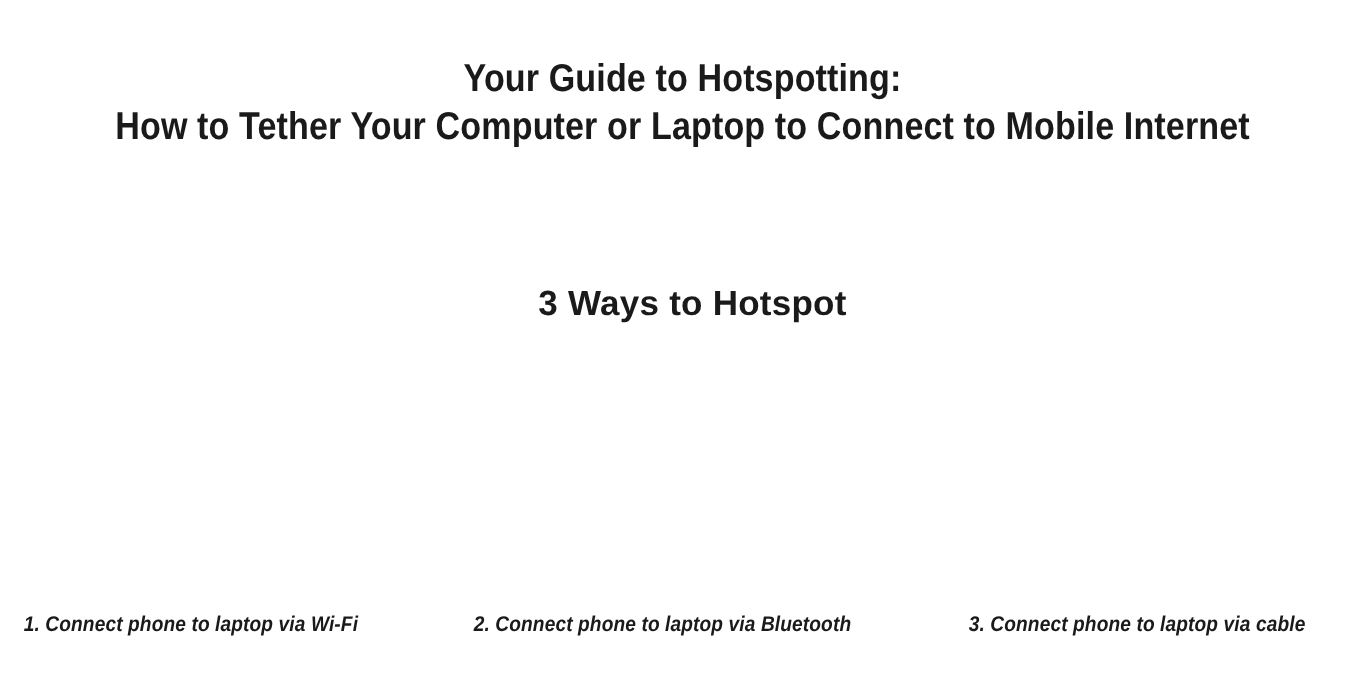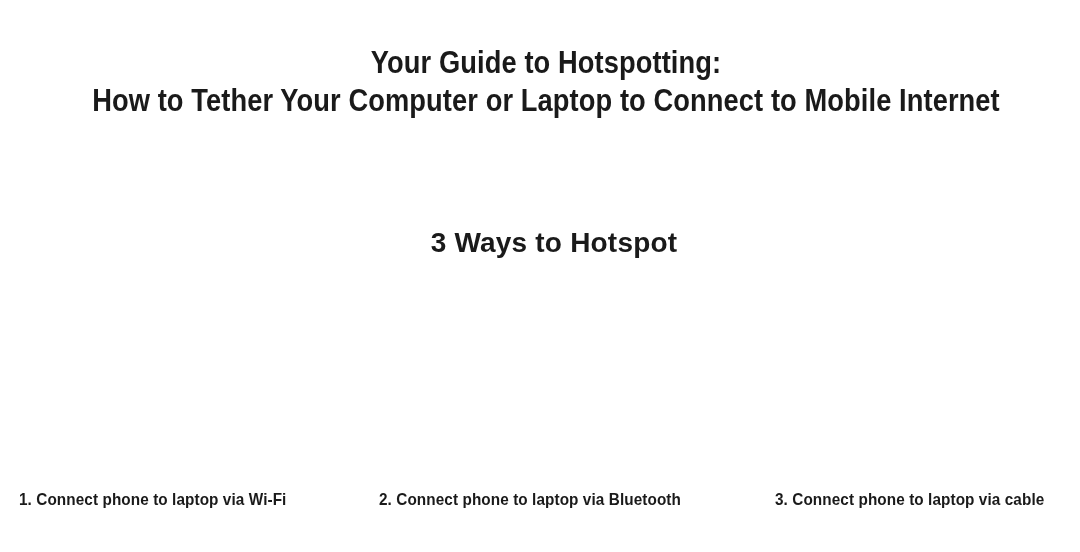--- a/index.html
+++ b/index.html
@@ -77,20 +77,21 @@
     background: transparent;
   }
 
   
   .caption-row {
     position: absolute;
     left: 0;
     top: 489px;
     width: 1080px;
     height: 24px;
+    font-style: italic;
   }
   .caption {
     position: absolute;
     top: 0;
     font-family: "Liberation Sans Narrow", "Liberation Sans", "DejaVu Sans Condensed", sans-serif;
     font-weight: 700;
     font-size: 17px;
     line-height: 22px;
     letter-spacing: 0.1px;
     color: #1a1a1a;

